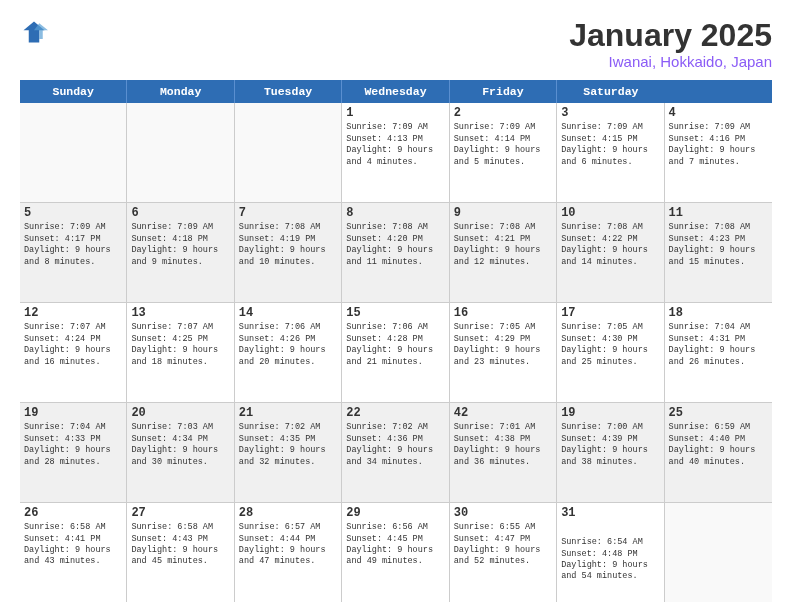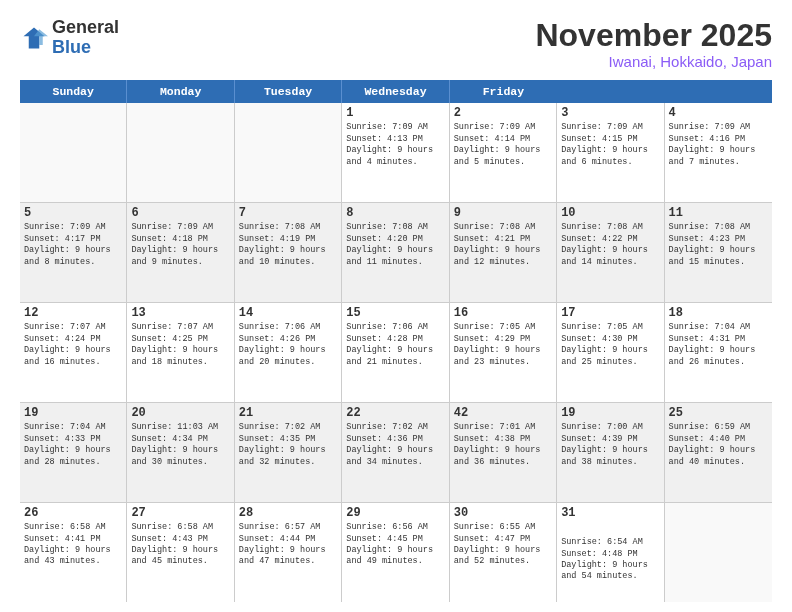--- a/index.html
+++ b/index.html
@@ -112,38 +112,35 @@
 </head>
 <body>
 
 <div class="page">
   <div class="header">
     <div class="logo">
       <svg class="logo-icon" viewBox="0 0 32 32">
         <polygon points="16,4 28,14 22,14 22,28 10,28 10,14 4,14" fill="#2e6db4"></polygon>
         <polygon points="22,6 32,14 26,14 26,24 22,24 22,14 16,14" fill="#5a9fd4" opacity="0.7"></polygon>
       </svg>
-      <div class="logo-text">
-        <span class="logo-general">General</span><br>
-        <span class="logo-blue">Blue</span>
-      </div>
     </div>
     <div class="title-block">
-      <h1>November 2025</h1>
+      <h1>January 2025</h1>
       <h2>Iwanai, Hokkaido, Japan</h2>
     </div>
   </div>
 
   <div class="calendar">
     <div class="cal-header">
       <div class="cal-header-cell">Sunday</div>
       <div class="cal-header-cell">Monday</div>
       <div class="cal-header-cell">Tuesday</div>
       <div class="cal-header-cell">Wednesday</div>
       <div class="cal-header-cell">Friday</div>
+      <div class="cal-header-cell">Saturday</div>
     </div>
     <div class="cal-body" id="cal-body">
     <div class="cal-row">
           <div class="cal-cell empty"></div>
           <div class="cal-cell empty"></div>
           <div class="cal-cell empty"></div>
           <div class="cal-cell">
             <div class="day-num">1</div>
             <div class="cell-text" style="white-space: pre-line;">Sunrise: 7:09 AM
 Sunset: 4:13 PM
@@ -277,21 +274,21 @@
         <div class="cal-row">
           <div class="cal-cell shade">
             <div class="day-num">19</div>
             <div class="cell-text" style="white-space: pre-line;">Sunrise: 7:04 AM
 Sunset: 4:33 PM
 Daylight: 9 hours
 and 28 minutes.</div>
           </div>
           <div class="cal-cell shade">
             <div class="day-num">20</div>
-            <div class="cell-text" style="white-space: pre-line;">Sunrise: 11:03 AM
+            <div class="cell-text" style="white-space: pre-line;">Sunrise: 7:03 AM
 Sunset: 4:34 PM
 Daylight: 9 hours
 and 30 minutes.</div>
           </div>
           <div class="cal-cell shade">
             <div class="day-num">21</div>
             <div class="cell-text" style="white-space: pre-line;">Sunrise: 7:02 AM
 Sunset: 4:35 PM
 Daylight: 9 hours
 and 32 minutes.</div>

